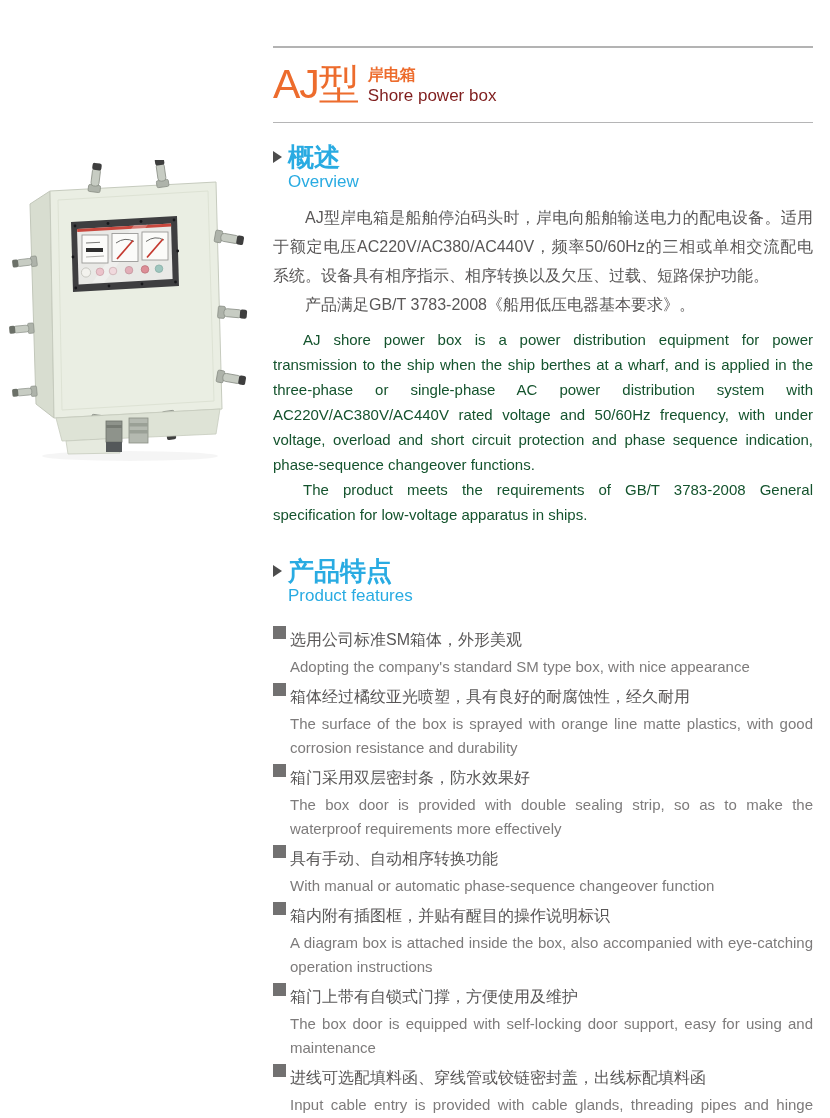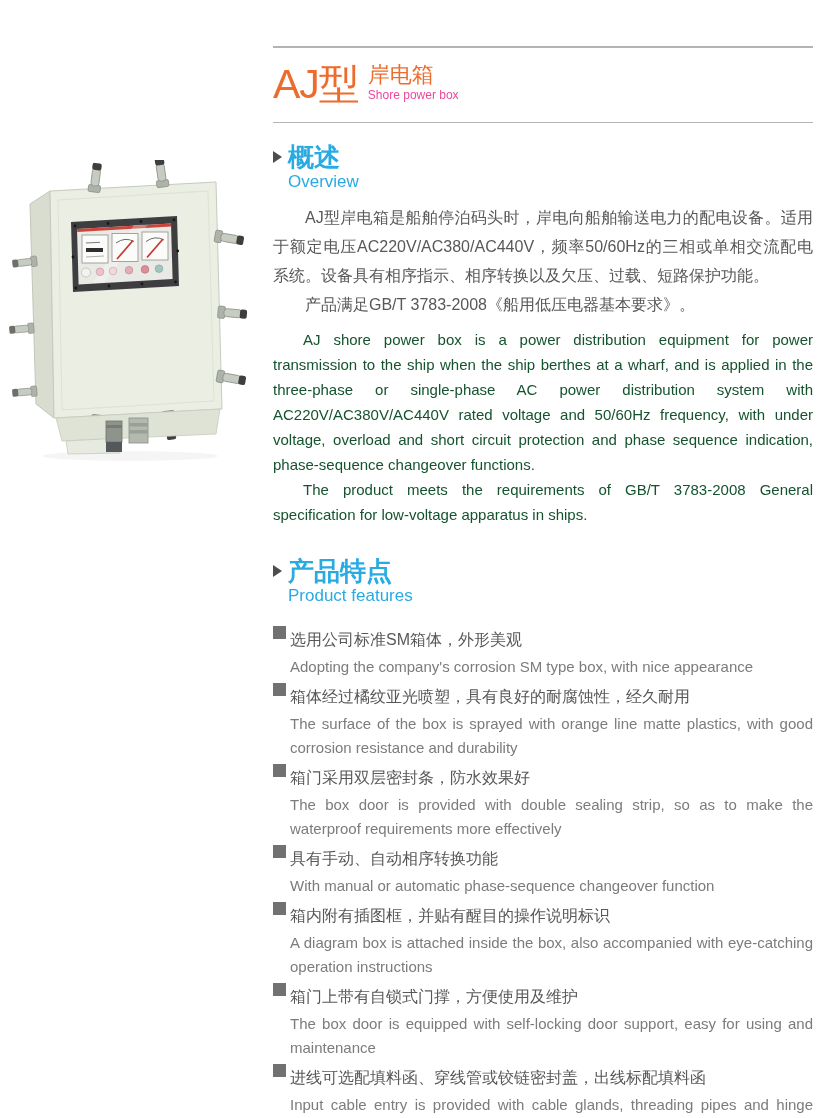--- a/index.html
+++ b/index.html
@@ -12,22 +12,22 @@
   
   .photo-wrap { position:absolute; left:8px; top:144px; width:240px; height:306px; }
   .photo-wrap svg { display:block; width:100%; height:100%; }
 
   
   .content { position:absolute; left:273px; top:0; width:540px; }
   .top-rule  { border:none; border-top:2px solid #b3b3b3; margin-top:30px; }
   .title-block { display:flex; align-items:flex-start; margin-top:10px; height:58px; }
   .model { font-size:41px; line-height:52px; color:#ed6c2d; letter-spacing:-1px; }
   .subtitle { display:flex; flex-direction:column; margin-left:9px; padding-top:6px; }
-  .name-cn { font-size:22px; font-weight:normal; color:#ed6c2d; line-height:21px; }
-  .name-en { font-size:12px; color:#ec4899; line-height:21px; }
+  .name-cn { font-size:16px; font-weight:bold; color:#ed6c2d; line-height:21px; }
+  .name-en { font-size:17px; color:#7f1d1d; line-height:21px; }
   .divider { border:none; border-top:1px solid #b5b5b6; margin-top:6px; }
 
   .sec-head { position:relative; padding-left:15px; margin-top:19px; }
   .sec-head .tri {
     position:absolute; left:0; top:9px; width:0; height:0;
     border-left:9px solid #4d4d4d; border-top:6px solid transparent; border-bottom:6px solid transparent;
   }
   .sec-head h2 { font-size:26px; line-height:30px; font-weight:600; color:#29abe2; }
   .sec-sub { font-size:17px; line-height:20px; color:#29abe2; }
 
@@ -201,21 +201,21 @@
         <span class="tri"></span>
         <h2>产品特点</h2>
         <div class="sec-sub">Product features</div>
       </div>
       <ul class="feature-list">
           <li class="feature-item">
             <div class="f-cn">
               <span class="sq"></span>
               <span>选用公司标准SM箱体，外形美观</span>
             </div>
-            <div class="f-en">Adopting the company's corrosion SM type box, with nice appearance</div>
+            <div class="f-en">Adopting the company's standard SM type box, with nice appearance</div>
           </li>
           <li class="feature-item">
             <div class="f-cn">
               <span class="sq"></span>
               <span>箱体经过橘纹亚光喷塑，具有良好的耐腐蚀性，经久耐用</span>
             </div>
             <div class="f-en">The surface of the box is sprayed with orange line matte plastics, with good corrosion resistance and durability</div>
           </li>
           <li class="feature-item">
             <div class="f-cn">

